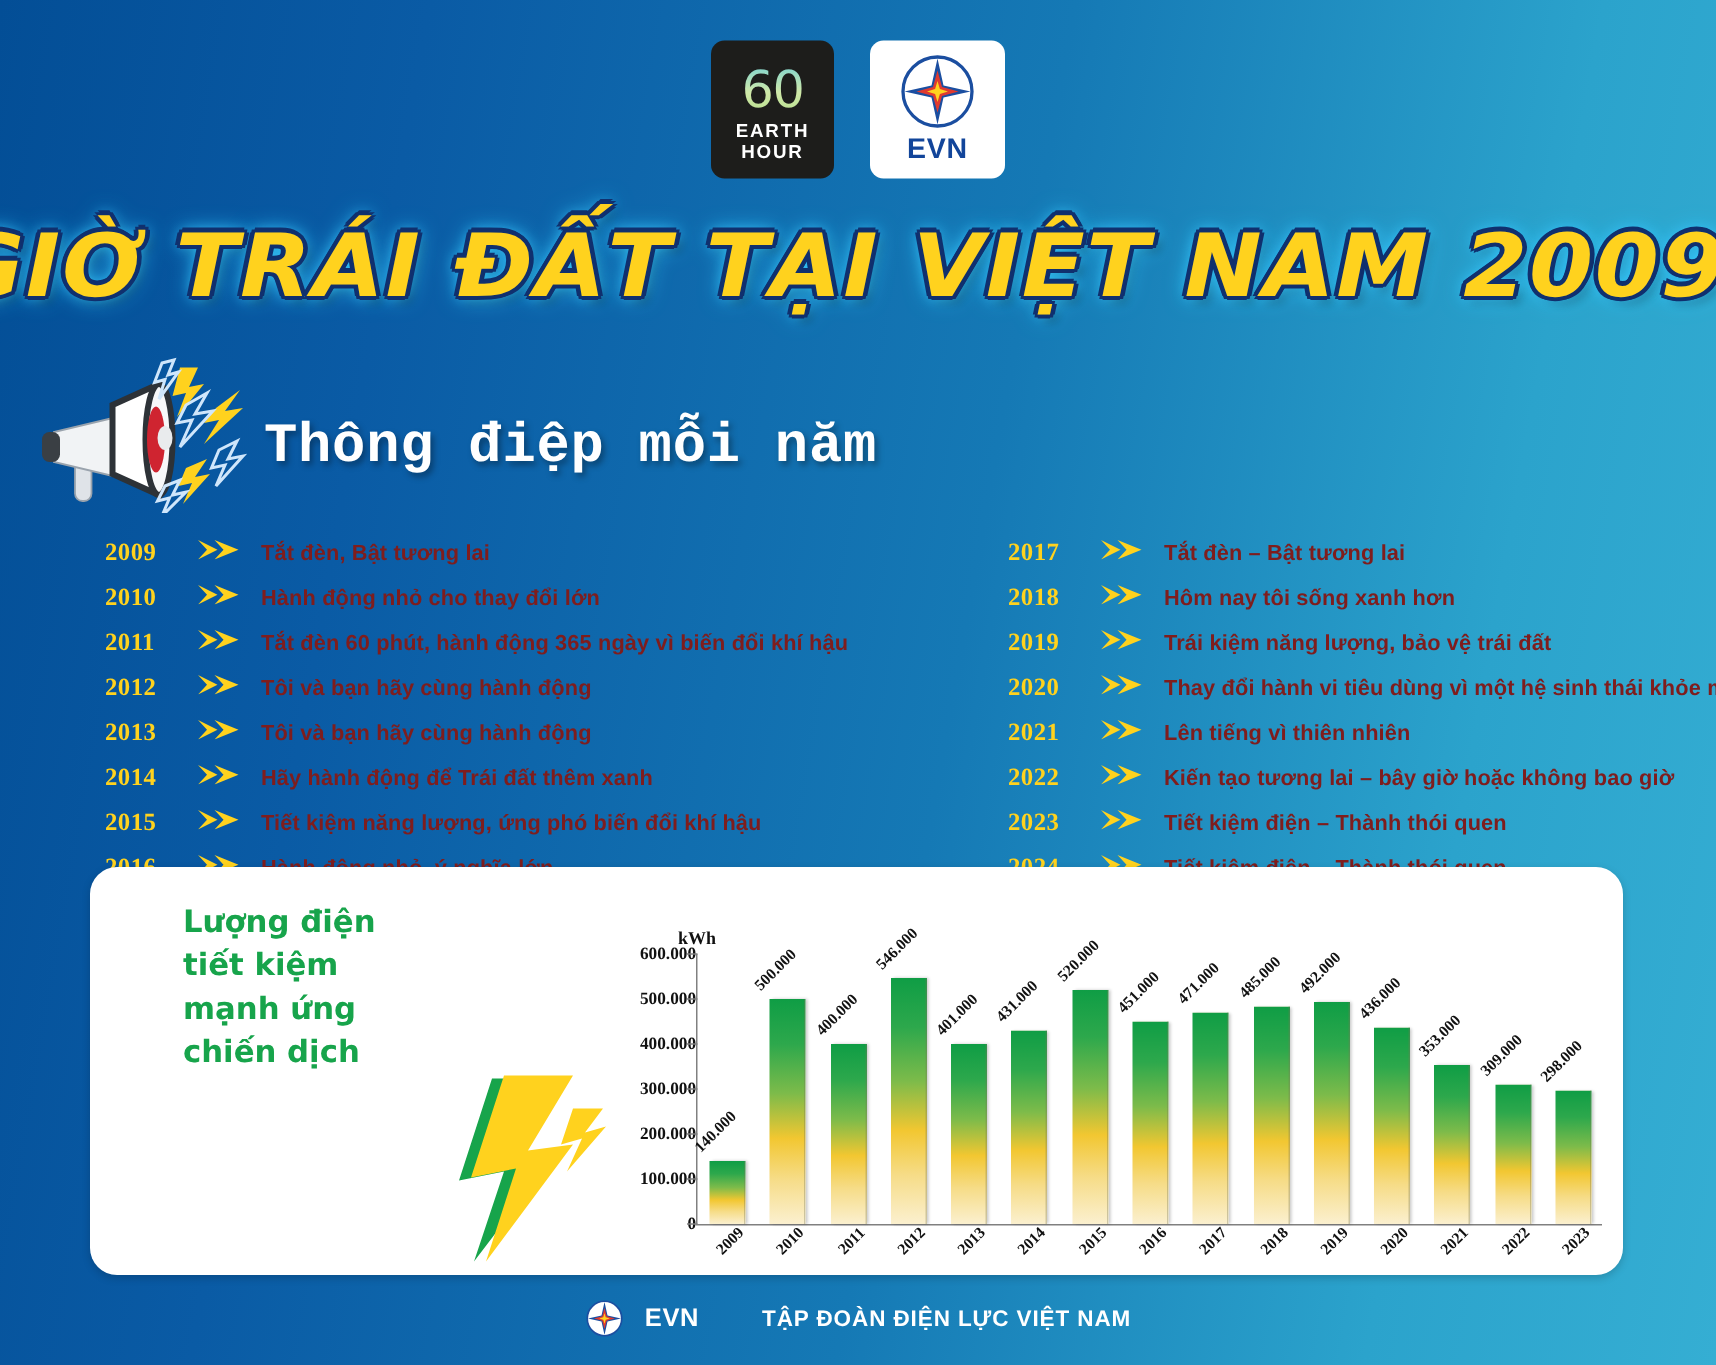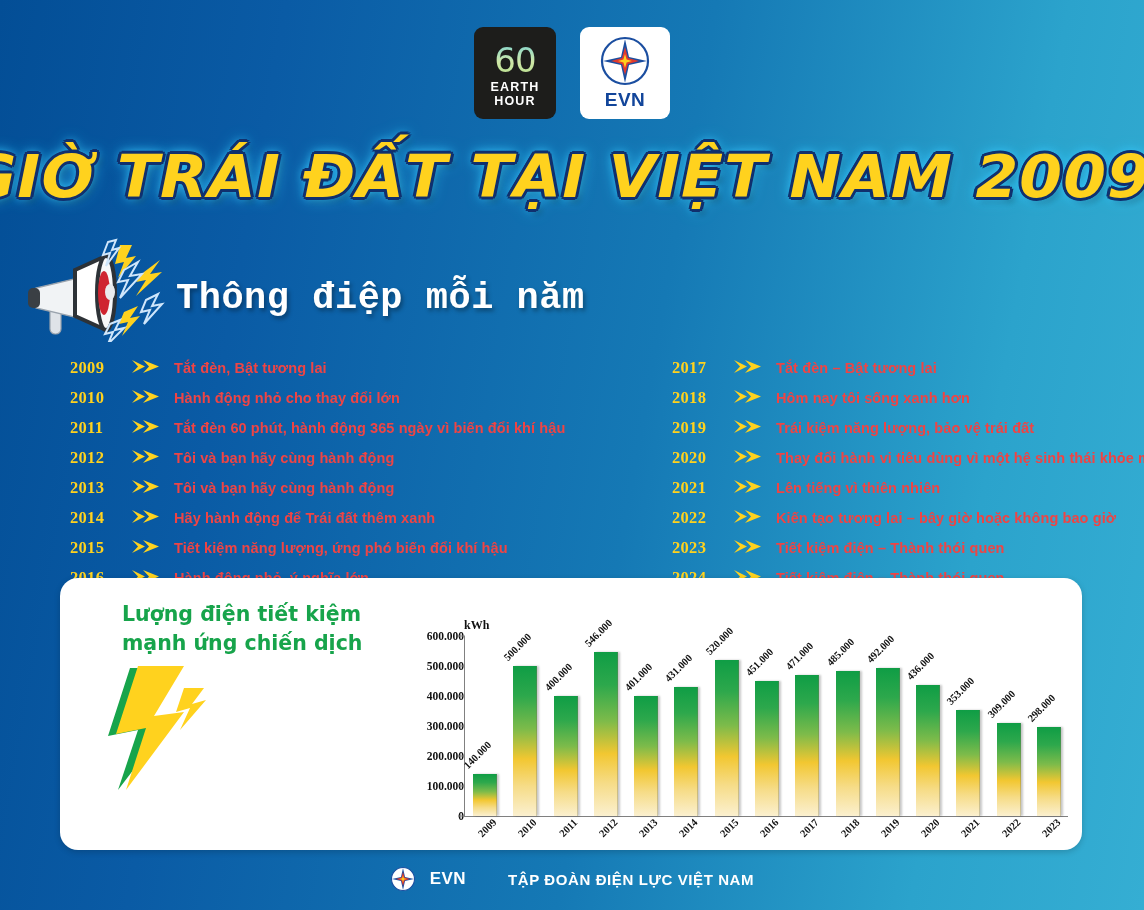--- a/index.html
+++ b/index.html
@@ -80,49 +80,49 @@
     display: flex; align-items: baseline; height: 30px;
   }
   .msg-year {
     color: #ffd21e; font-weight: bold; font-size: 16.5px;
     width: 62px; flex: none;
     font-family: "Liberation Serif", serif;
     letter-spacing: .3px;
   }
   .msg-arrow { width: 42px; flex: none; display: flex; align-items: center; padding-top: 2px; }
   .msg-text {
-    color: #ef4444; font-weight: bold; font-size: 14.5px;
+    color: #7f1d1d; font-weight: bold; font-size: 14.5px;
     white-space: nowrap; letter-spacing: .1px;
   }
 
   
   .card {
     position: absolute; left: 60px; top: 578px; width: 1022px; height: 272px;
     background: #ffffff; border-radius: 18px;
     box-shadow: 0 2px 6px rgba(0,0,0,.18);
     display: flex;
   }
   .card-left {
     width: 348px; flex: none; padding: 22px 0 0 32px;
-    display: flex; flex-direction: column; align-items: flex-start;
+    display: flex; flex-direction: row; align-items: flex-end;
   }
   .card-caption {
     font-family: "DejaVu Sans", sans-serif;
     color: #17a44b; font-size: 20.5px; font-weight: bold; line-height: 1.42;
     align-self: flex-start; margin-left: 30px;
   }
   .bolt-wrap { margin-top: 6px; }
 
   
   .chart {
     position: relative; flex: 1; padding: 18px 20px 0 0;
   }
   .chart-inner { position: relative; width: 100%; height: 100%; }
   .y-unit {
-    position: absolute; left: 56px; top: 22px;
+    position: absolute; left: 44px; top: 22px;
     font-family: "Liberation Serif", serif;
     font-size: 12px; font-weight: bold; color: #111;
   }
   .y-axis { position: absolute; left: 56px; top: 40px; width: 1px; height: 180px; background: #808080; }
   .x-axis { position: absolute; left: 56px; top: 220px; width: 604px; height: 1px; background: #808080; }
   .y-tick-label {
     position: absolute; right: 0; transform: translateY(-50%);
     font-family: "Liberation Serif", serif;
     font-size: 11.5px; font-weight: bold; color: #111;
     white-space: nowrap;

